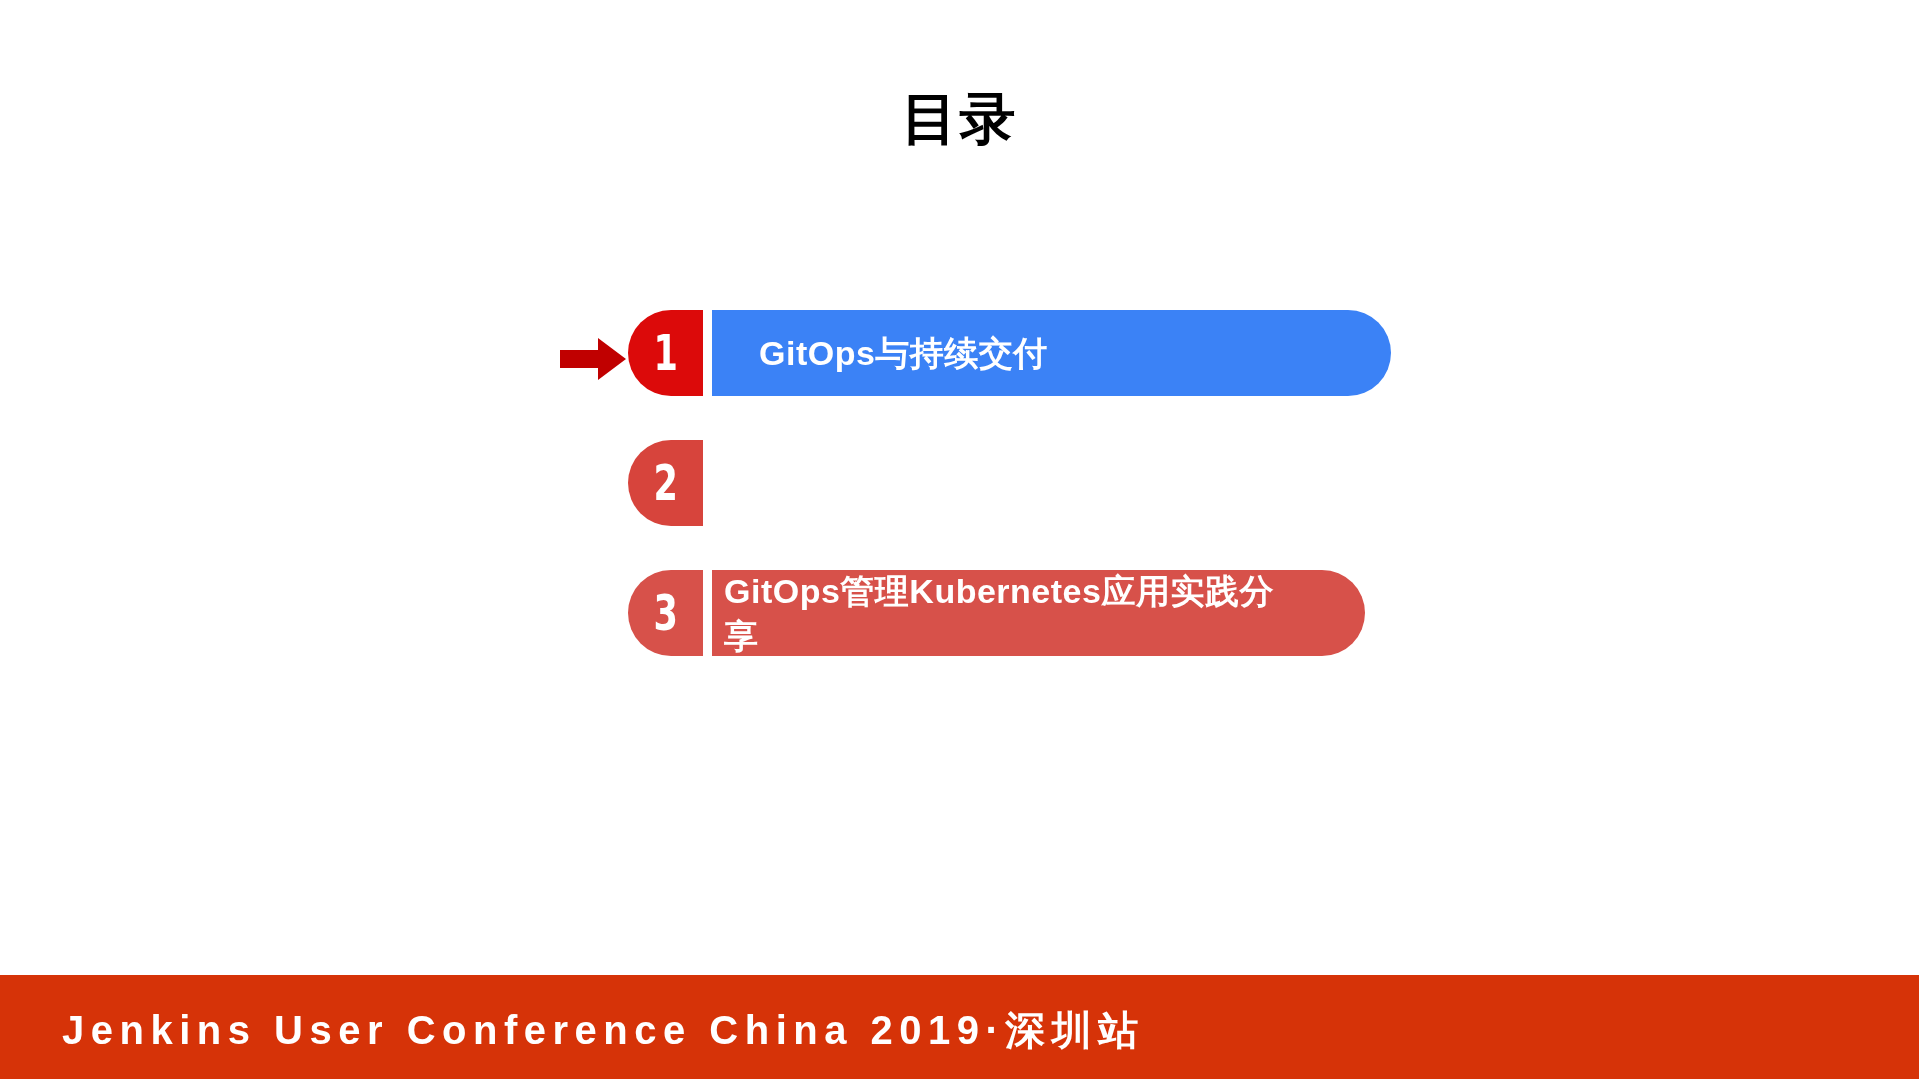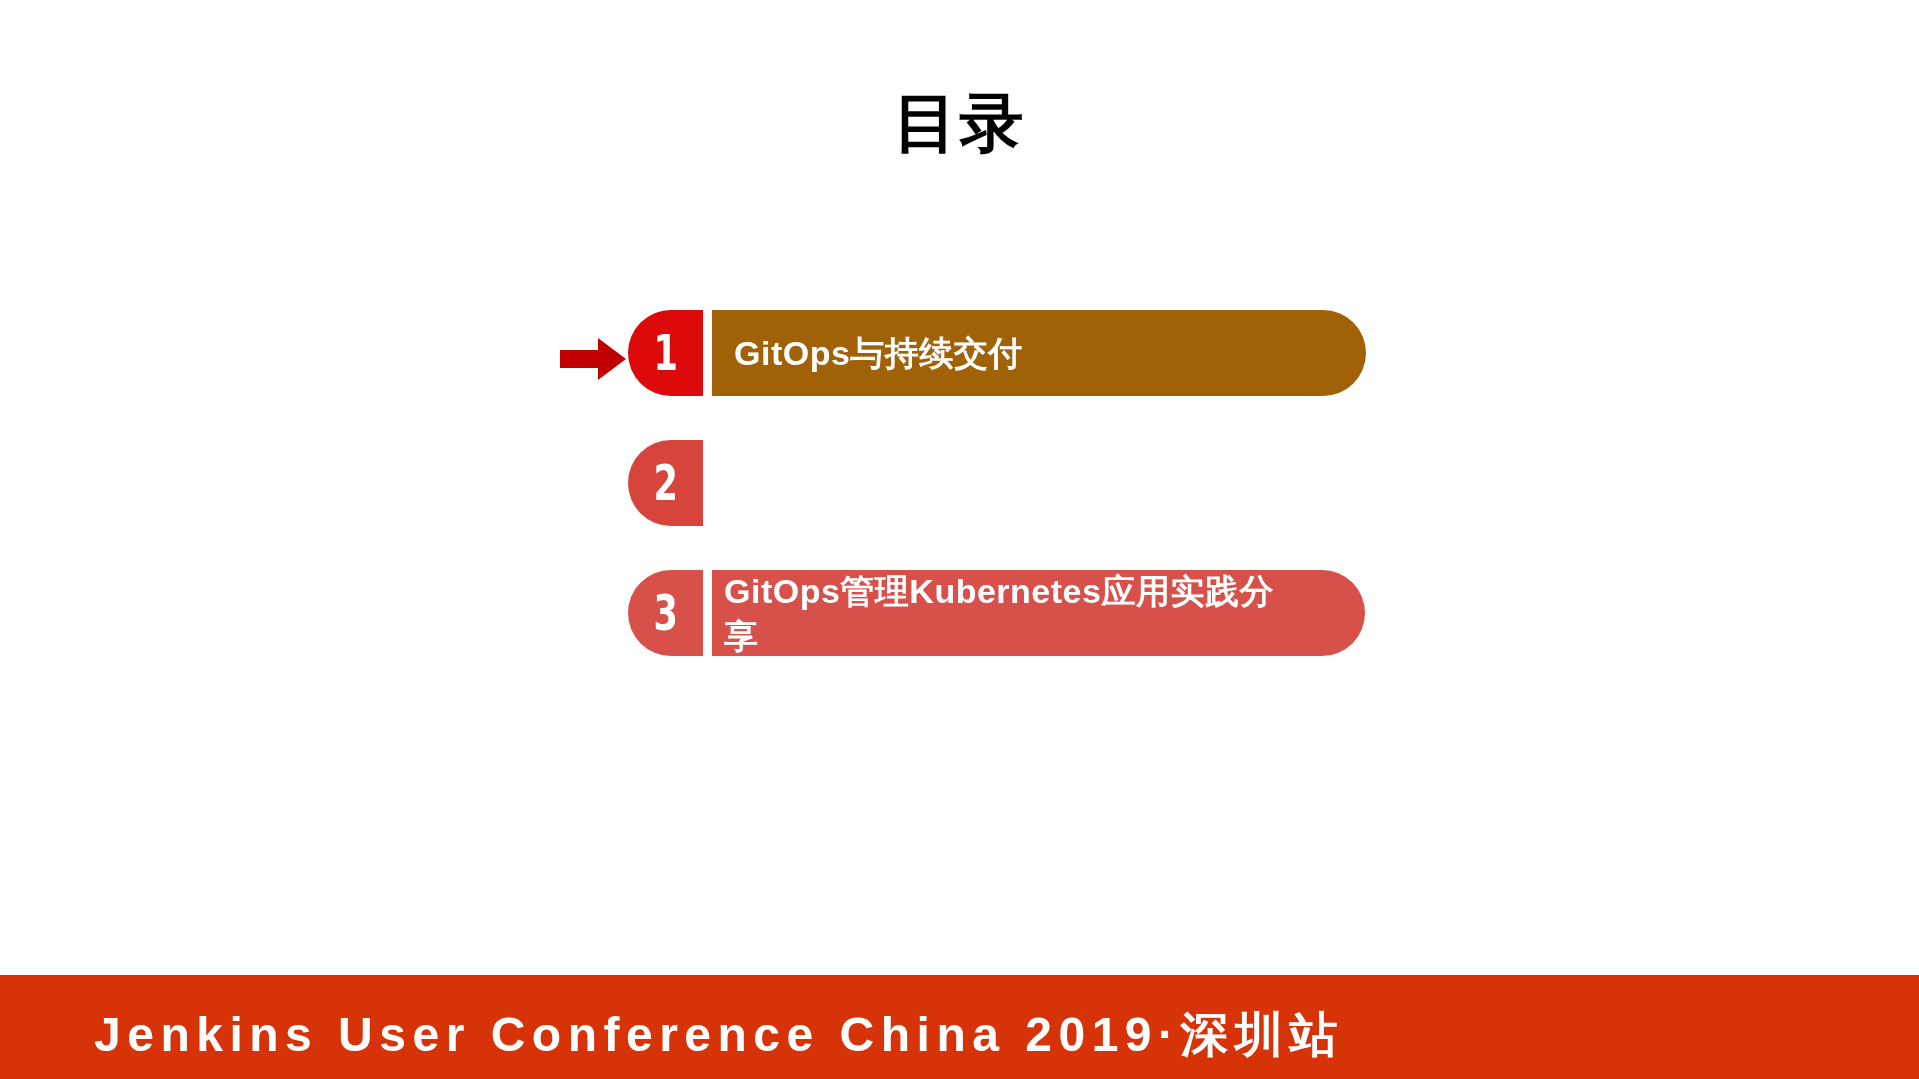--- a/index.html
+++ b/index.html
@@ -22,21 +22,21 @@
     background: #ffffff;
   }
 
   
   .slide-title {
     position: absolute;
     top: 88px;
     left: 0;
     width: 1919px;
     text-align: center;
-    font-size: 64px;
+    font-size: 56px;
     font-weight: bold;
     color: #000000;
     letter-spacing: 2px;
     line-height: 1.12;
     white-space: nowrap;
   }
 
   
   .agenda {
     position: absolute;
@@ -132,47 +132,46 @@
     left: 0;
     top: 975px;
     width: 1919px;
     height: 104px;
   }
   .footer-text {
     position: absolute;
     left: 62px;
     top: 28px;
     color: #ffffff;
-    font-size: 48px;
+    font-size: 40px;
     font-weight: bold;
     letter-spacing: 6.5px;
     white-space: nowrap;
     font-family: "Liberation Sans Narrow", "Liberation Sans", "DejaVu Sans", sans-serif;
-    margin-left: 32px;
   }
 </style>
 </head>
 <body>
 
 <div class="slide">
 
   <div class="slide-title">目录</div>
 
   <div class="agenda">
 
     <div class="agenda-row r1">
       <div class="pointer-arrow">
         <svg width="66" height="42" viewBox="0 0 66 42" xmlns="http://www.w3.org/2000/svg">
           <polygon points="0,12 38,12 38,0 66,21 38,42 38,30 0,30" fill="#C00000"></polygon>
         </svg>
       </div>
       <div class="num-cap" style="background:#DC0A0A;">
         <span>1</span>
       </div>
-      <div class="text-panel" style="background:#a16207;">
+      <div class="text-panel" style="background:#3b82f6;padding-left:25px;">
         <div class="label">GitOps与持续交付</div>
       </div>
     </div>
 
     <div class="agenda-row r2">
       <div class="num-cap" style="background:#D7443C;">
         <span>2</span>
       </div>
     </div>
 

